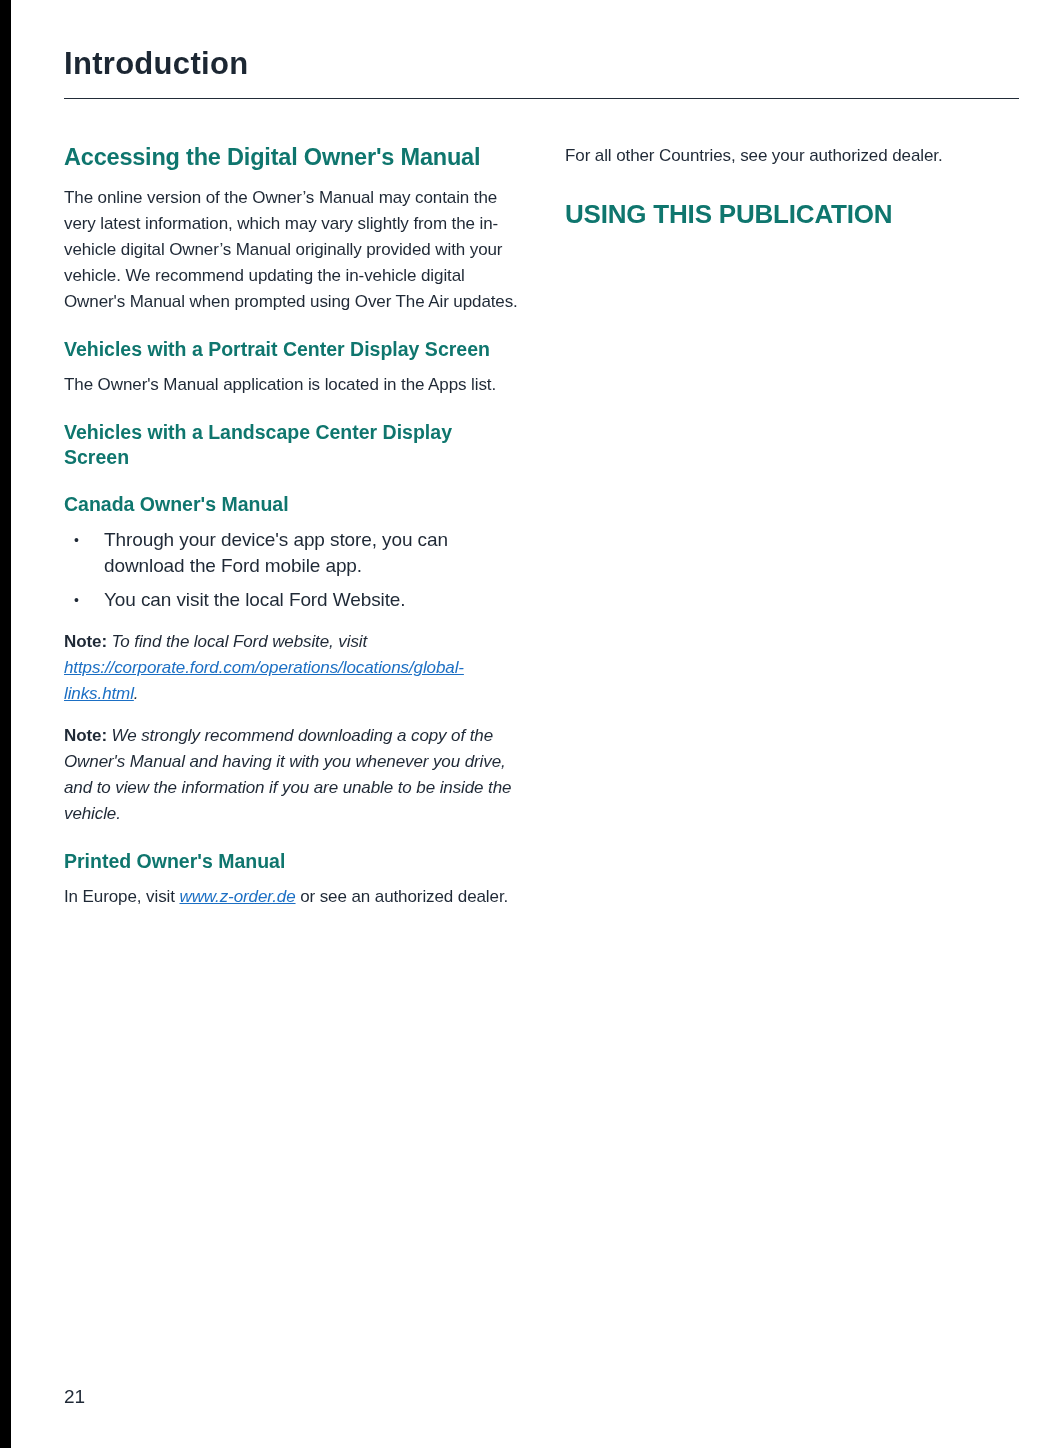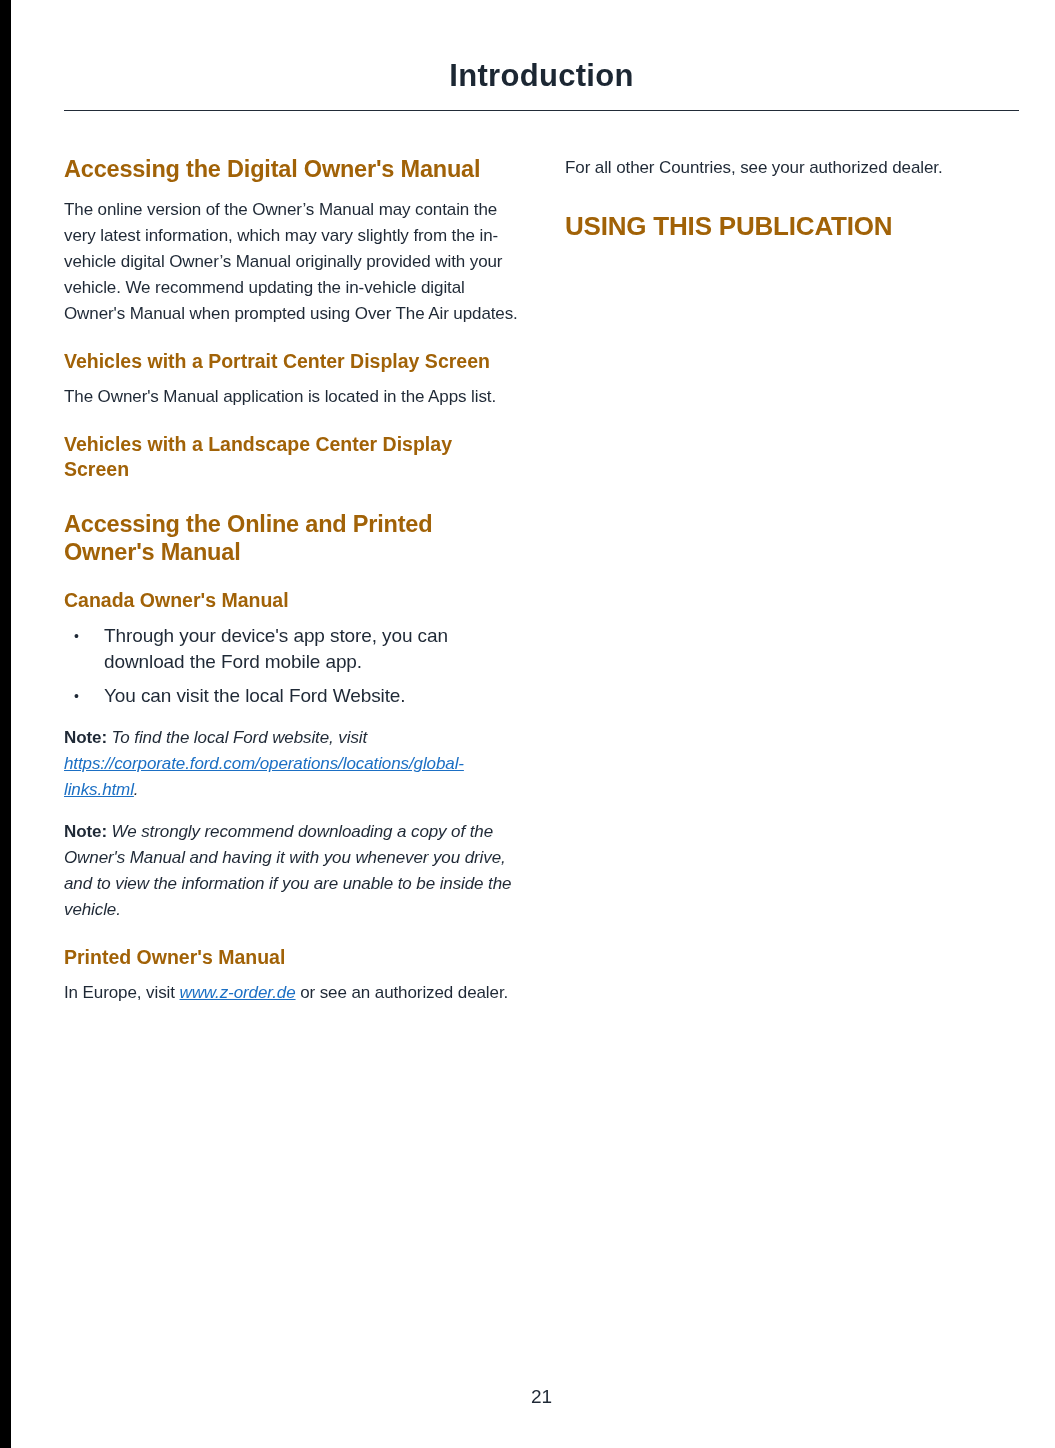--- a/index.html
+++ b/index.html
@@ -21,44 +21,43 @@
   }
   .content {
     position: absolute;
     left: 64px;
     top: 0;
     width: 955px;
     height: 100%;
   }
   .page-header { padding-top: 46px; }
   h1 {
-    margin: 12px;
+    margin: 0;
     font-size: 31px;
     font-weight: bold;
-    text-align: center;
     letter-spacing: 0.3px;
     color: #1c2733;
   }
   .rule {
     border-bottom: 1.5px solid #222c38;
     margin-top: 16px;
   }
   .columns {
     display: flex;
     gap: 47px;
     margin-top: 44px;
   }
   .col { width: 454px; }
   p {
     margin: 0 0 14px 0;
     font-size: 17px;
     line-height: 26px;
     letter-spacing: -0.1px;
   }
-  h2, h3 { color: #a16207; }
+  h2, h3 { color: #0f766e; }
   .h-section {
     font-size: 23.5px;
     line-height: 28px;
     margin: 28px 0 14px 0;
     letter-spacing: -0.2px;
   }
   .h-section.first { margin-top: 0; }
   .h-sub {
     font-size: 19.5px;
     line-height: 25px;
@@ -96,21 +95,21 @@
     color: #1b6fc4;
     font-style: italic;
     text-decoration: underline;
     overflow-wrap: anywhere;
     cursor: pointer;
   }
   .page-footer {
     position: absolute;
     bottom: 40px;
     left: 0; right: 0;
-    text-align: center;
+    text-align: left;
     font-size: 19px;
   }
 </style>
 </head>
 <body>
 
 <div class="page">
   <div class="edge-bar"></div>
   <div class="content">
 
@@ -123,21 +122,20 @@
 
       <section class="col">
         <h2 class="h-section first">Accessing the Digital Owner's Manual</h2>
         <p>The online version of the Owner’s Manual may contain the very latest information, which may vary slightly from the in-vehicle digital Owner’s Manual originally provided with your vehicle. We recommend updating the in-vehicle digital Owner's Manual when prompted using Over The Air updates.</p>
 
         <h3 class="h-sub">Vehicles with a Portrait Center Display Screen</h3>
         <p>The Owner's Manual application is located in the Apps list.</p>
 
         <h3 class="h-sub">Vehicles with a Landscape Center Display Screen</h3>
 
-        <h2 class="h-section">Accessing the Online and Printed Owner's Manual</h2>
 
         <h3 class="h-sub">Canada Owner's Manual</h3>
         <ul class="bullets">
           <li>
               <span class="bullet">•</span>
               <span class="bullet-text">Through your device's app store, you can download the Ford mobile app.</span>
             </li>
           <li>
               <span class="bullet">•</span>
               <span class="bullet-text">You can visit the local Ford Website.</span>

